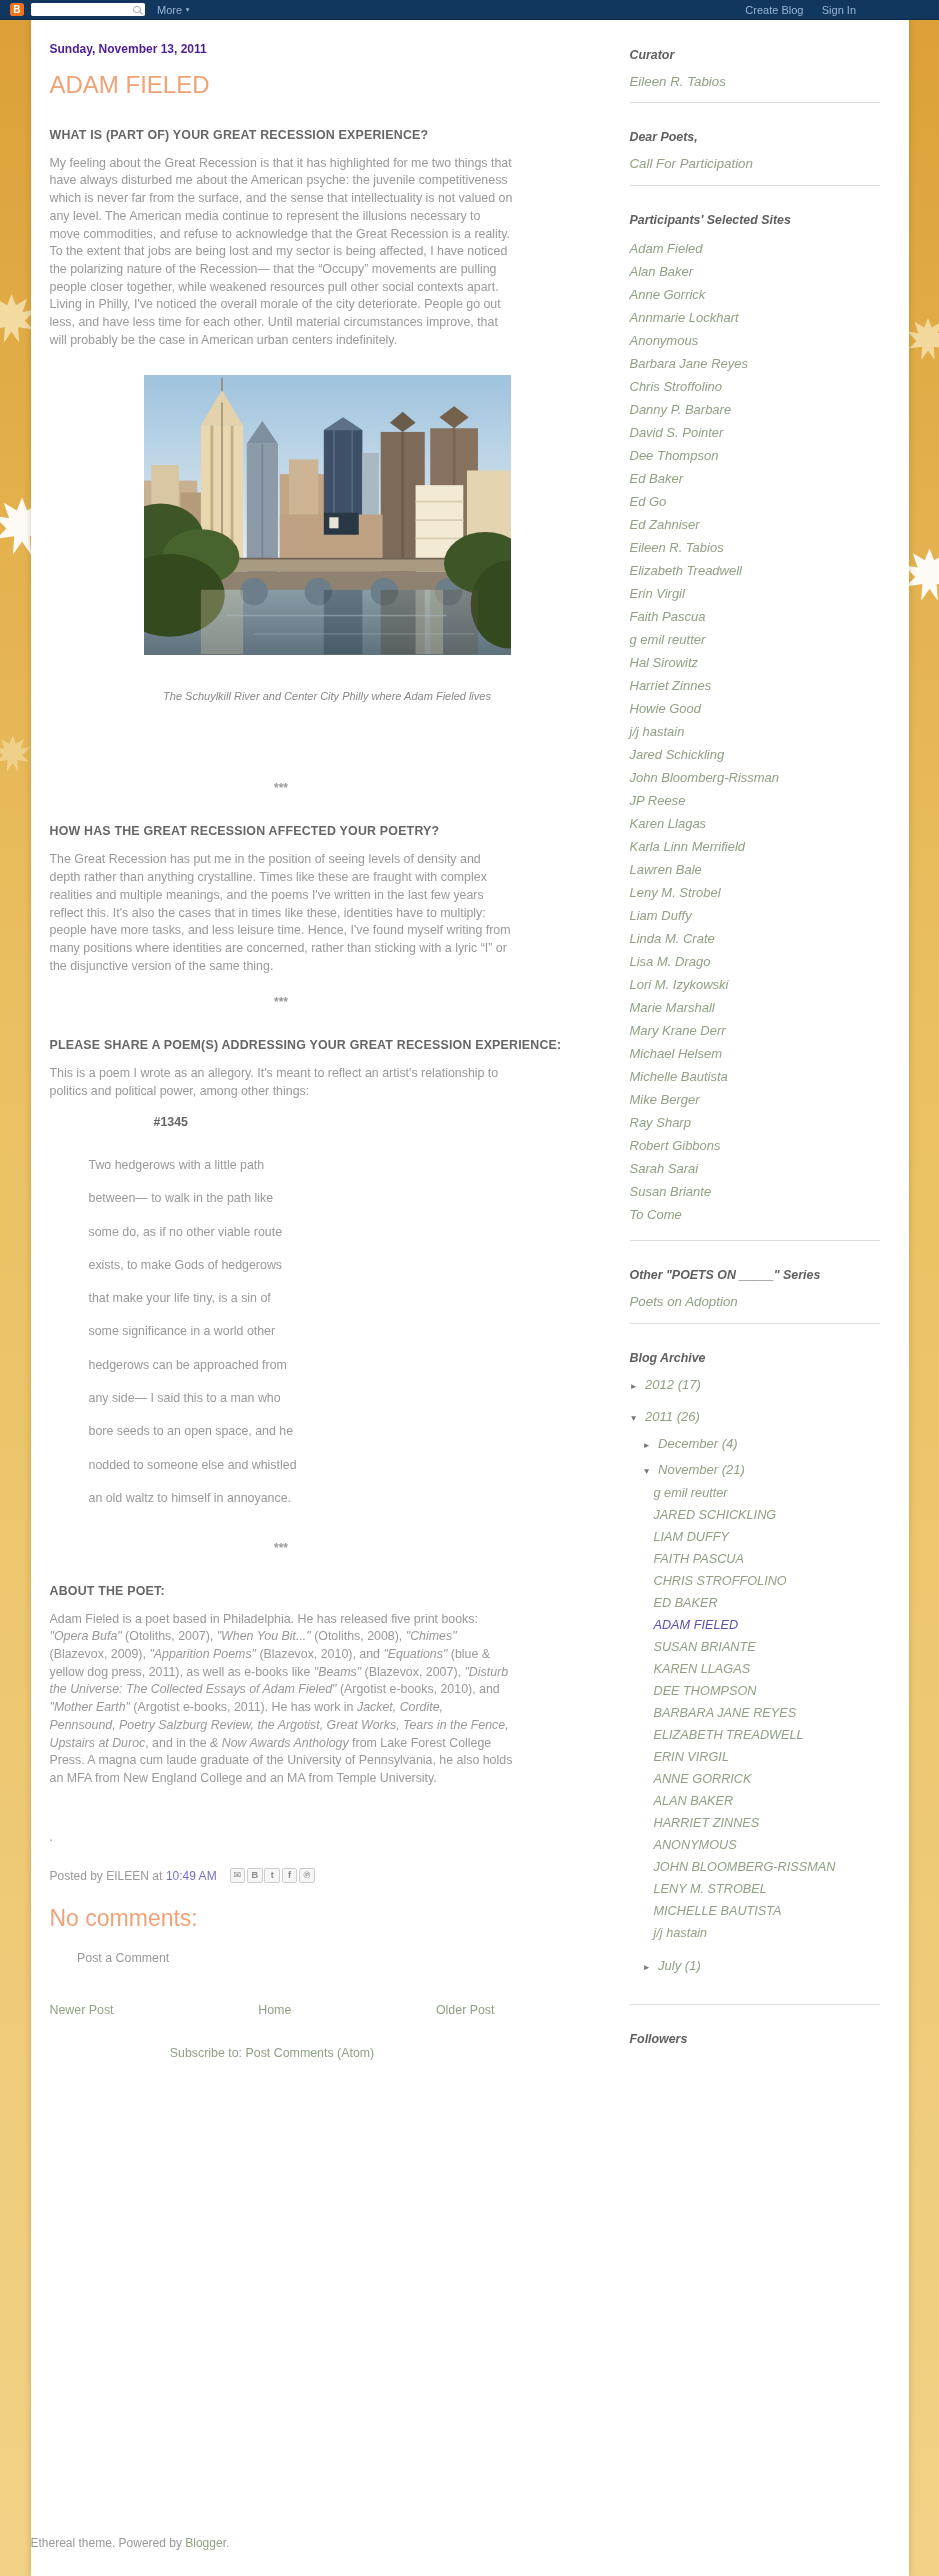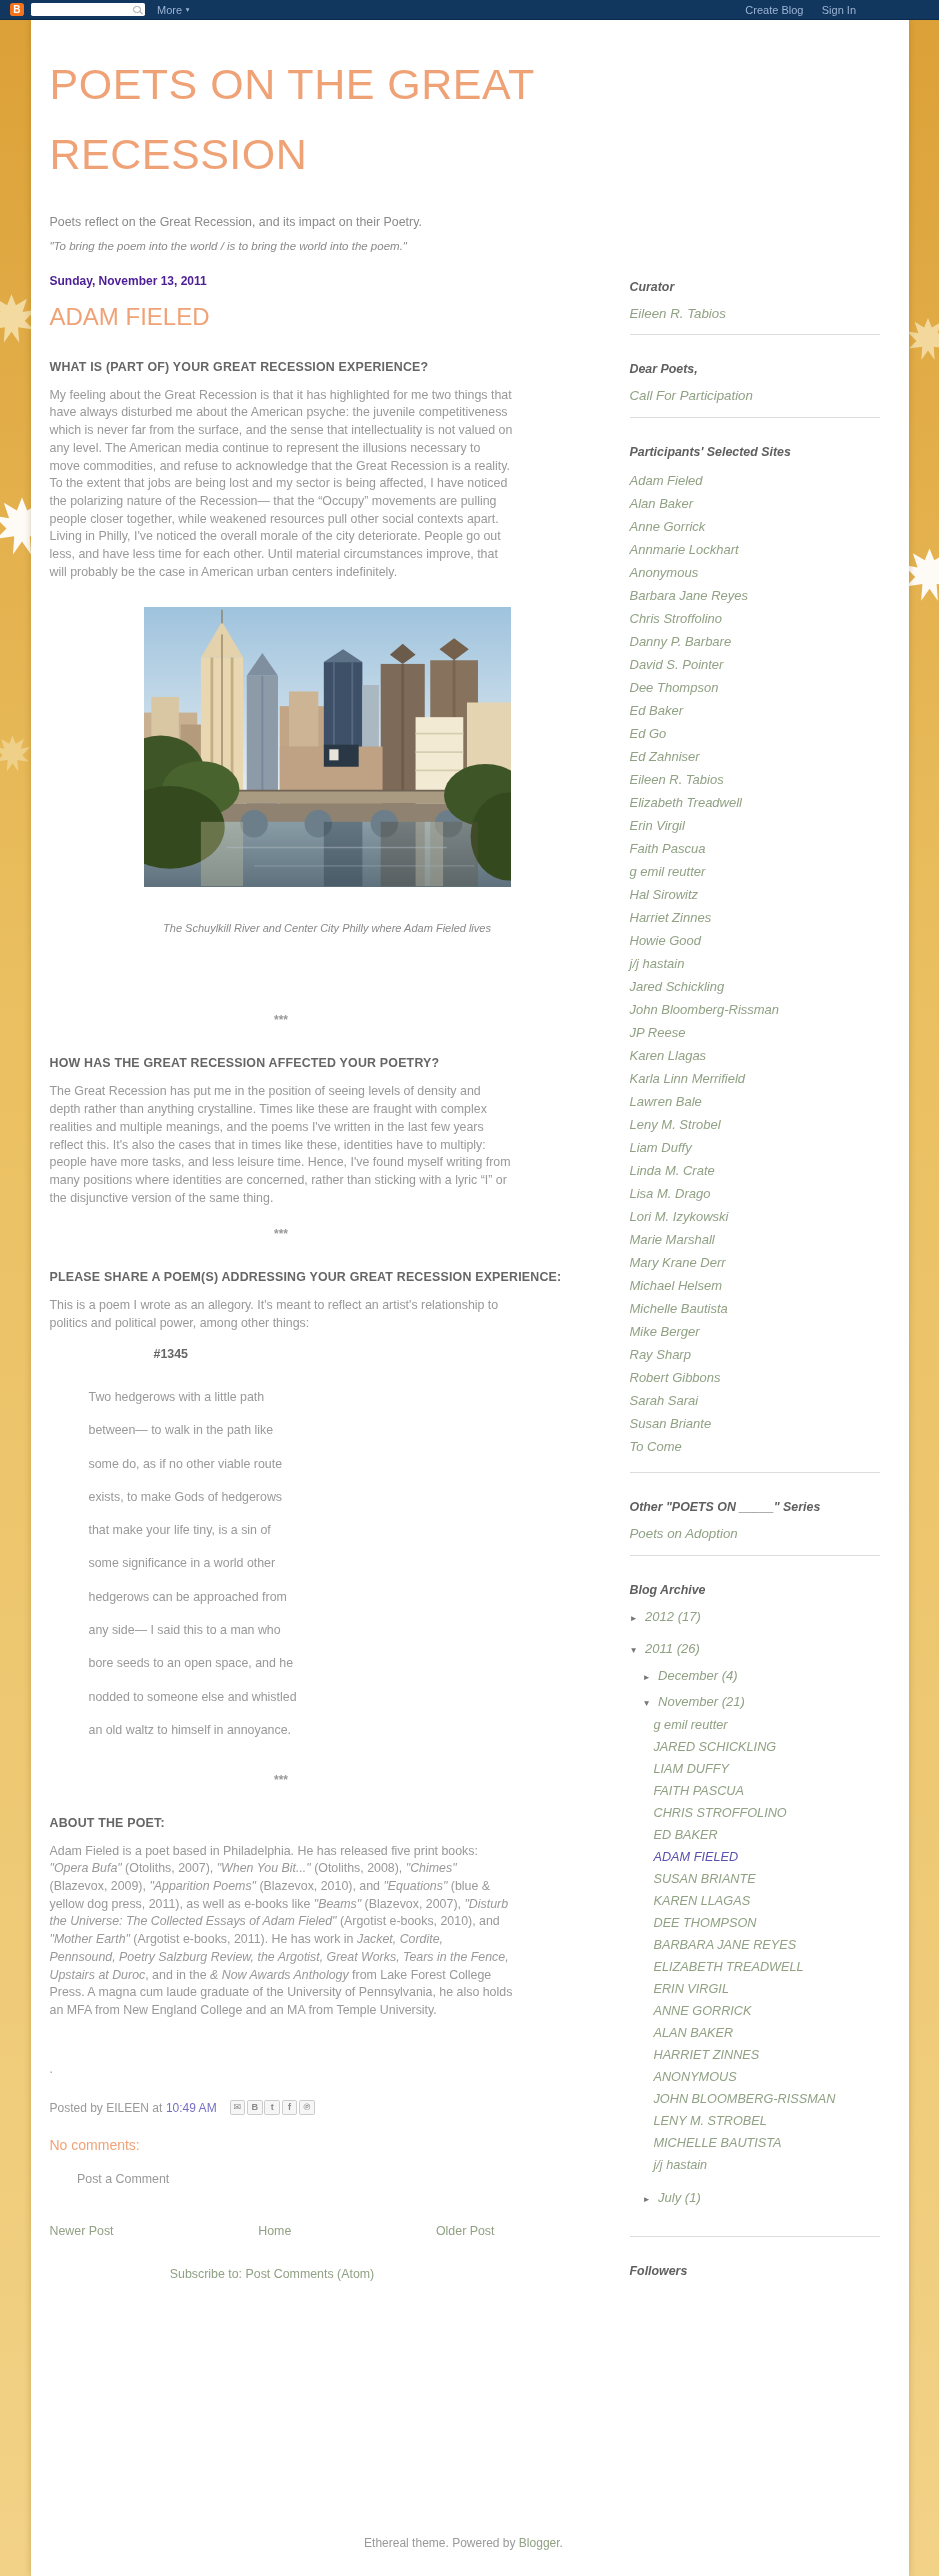--- a/index.html
+++ b/index.html
@@ -55,21 +55,21 @@
   .sep.a { margin-top:79px; } .sep.b { margin-top:20px; } .sep.c { margin-top:33px; }
   .poem-no { margin:14.7px 0 0 104px; font-size:12.4px; font-weight:bold; color:#666; }
   .poem { margin-top:27.5px; }
   .poem p { margin:0 0 15.6px 39px; font-size:12.4px; line-height:17.7px; color:#999; }
   .stray { margin:42px 0 0; color:#999; font-size:12px; }
   .byline { margin-top:24px; display:flex; align-items:flex-end; font-size:12px; color:#999; }
   .byline .time { color:#7470c4; margin-left:3.7px; }
   .share { display:inline-flex; gap:1.8px; margin-left:13px; }
   .share-btn { width:15.6px; height:15.6px; border:0.9px solid #ccc; border-radius:1.8px; background:#f6f6f6;
     color:#8b8b8b; font-size:9.2px; line-height:13.8px; text-align:center; font-weight:bold; }
-  .no-comments { color:#f0a277; font-size:14px; font-weight:normal; margin:22px 0 0; }
+  .no-comments { color:#f0a277; font-size:23px; font-weight:normal; margin:22px 0 0; }
   .post-comment { display:inline-block; margin:18.3px 0 0 27.5px; color:#999; font-size:12.4px; }
   .pager { display:flex; justify-content:space-between; width:445px; margin-top:38px; }
   .pager a, .subscribe a { color:#90a184; font-size:12.4px; }
   .subscribe { width:445px; text-align:center; margin-top:27.5px; }
 
   
   .sidebar h5 { font-size:12.4px; color:#5f5f5f; margin:0; font-weight:bold; }
   .s-link { display:block; color:#90a184; font-size:13.3px; margin-top:12px; }
   hr.sdiv { border:none; border-top:0.9px solid #ddd; margin:13.8px 0 27px; width:250px; }
   .plist { margin-top:10px; }
@@ -77,21 +77,21 @@
   .arch { font-size:13px; }
   .arch-row { line-height:21px; margin-top:3.7px; display:flex; align-items:baseline; }
   .arch-row.lvl1 { margin-top:9.2px; }
   .arch-row.lvl2 { margin-left:13px; }
   .tri { color:#777; font-size:8.3px; width:15.6px; flex:none; }
   .arch-row a { color:#90a184; }
   .arch-posts { margin-left:24px; }
   .arch-posts a { display:block; color:#90a184; font-size:12.7px; line-height:22px; }
   .arch-posts a.current { color:#5a50b0; }
 
-  .footer { position:absolute; left:0; right:12px; bottom:26px; text-align:center;
+  .footer { position:absolute; left:0; right:12px; bottom:26px; 
     font-size:12px; color:#999; }
   .footer a { color:#90a184; }
 </style>
 </head>
 <body>
 
 <svg class="leaf" style="left:-14.7px;top:292px" width="53" height="53" viewBox="0 0 24 24">
     <path fill="#f6e3b2" opacity=".85" d="M12 1 L14 6 L19 3 L17 9 L23 8 L18 13 L22 17 L15 16 L15.5 23 L12 18 L8.5 23 L9 16 L2 17 L6 13 L1 8 L7 9 L5 3 L10 6 Z"></path>
   </svg>
 <svg class="leaf" style="left:-9.2px;top:495px" width="62" height="62" viewBox="0 0 24 24">
@@ -117,25 +117,20 @@
     <span>More</span>
     <span class="caret">▾</span>
   </span>
   <span class="nav-right">
     <a>Create Blog</a>
     <a>Sign In</a>
   </span>
 </div>
 
 <div class="page">
-  <header>
-    <h1 class="blog-title">POETS ON THE GREAT RECESSION</h1>
-    <p class="desc">Poets reflect on the Great Recession, and its impact on their Poetry.</p>
-    <p class="quote">"To bring the poem into the world / is to bring the world into the poem."</p>
-  </header>
 
   <div class="content">
     <main class="main">
       <h2 class="date">Sunday, November 13, 2011</h2>
       <div><a class="post-title">ADAM FIELED</a></div>
 
       <h4 class="qh">WHAT IS (PART OF) YOUR GREAT RECESSION EXPERIENCE?</h4>
       <p class="body">My feeling about the Great Recession is that it has highlighted for me two things that have always disturbed me about the American psyche: the juvenile competitiveness which is never far from the surface, and the sense that intellectuality is not valued on any level. The American media continue to represent the illusions necessary to move commodities, and refuse to acknowledge that the Great Recession is a reality. To the extent that jobs are being lost and my sector is being affected, I have noticed the polarizing nature of the Recession— that the “Occupy” movements are pulling people closer together, while weakened resources pull other social contexts apart. Living in Philly, I've noticed the overall morale of the city deteriorate. People go out less, and have less time for each other. Until material circumstances improve, that will probably be the case in American urban centers indefinitely.</p>
 
       <div class="img-wrap">

